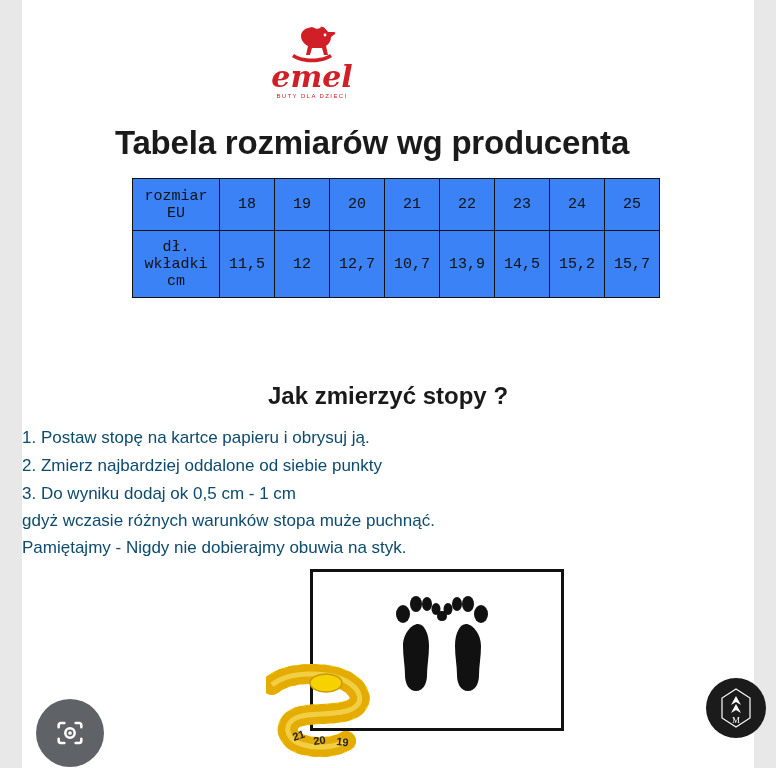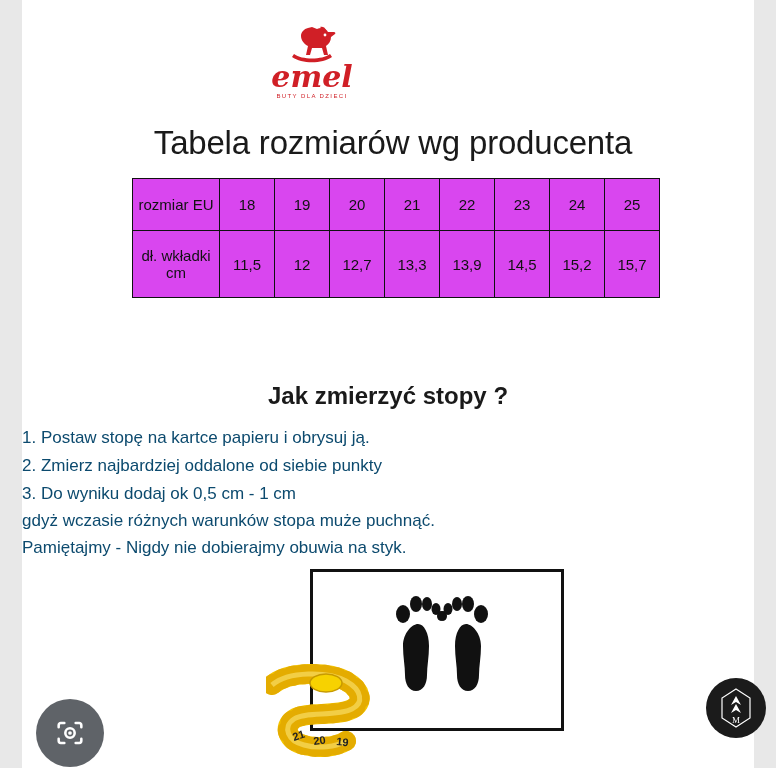--- a/index.html
+++ b/index.html
@@ -59,33 +59,33 @@
   }
 
   
   #main-title {
     position: absolute;
     left: 0;
     top: 124px;
     width: 700px;
     text-align: center;
     font-size: 33px;
-    font-weight: normal;
+    font-weight: bold;
     color: #1a1a1a;
     letter-spacing: -0.2px;
-    padding-left: 21px;
   }
 
   
   #size-table {
     position: absolute;
     left: 110px;
     top: 178px;
     border-collapse: collapse;
-    background: #d946ef;
+    background: #3b82f6;
+    font-family: Liberation Mono, monospace;
   }
   #size-table td {
     border: 1px solid #111;
     font-size: 15px;
     color: #111;
     text-align: center;
     vertical-align: middle;
     padding: 0;
     height: 47px;
   }
@@ -210,21 +210,21 @@
         <td class="val">22</td>
         <td class="val">23</td>
         <td class="val">24</td>
         <td class="val">25</td>
       </tr>
       <tr class="tall">
         <td class="rowhead">dł. wkładki cm</td>
         <td class="val">11,5</td>
         <td class="val">12</td>
         <td class="val">12,7</td>
-        <td class="val">13,3</td>
+        <td class="val">10,7</td>
         <td class="val">13,9</td>
         <td class="val">14,5</td>
         <td class="val">15,2</td>
         <td class="val">15,7</td>
       </tr>
     </tbody>
   </table>
 
   <div id="howto-title">Jak zmierzyć stopy ?</div>
   <div class="howto-line" id="hl0">1. Postaw stopę na kartce papieru i obrysuj ją.</div>

